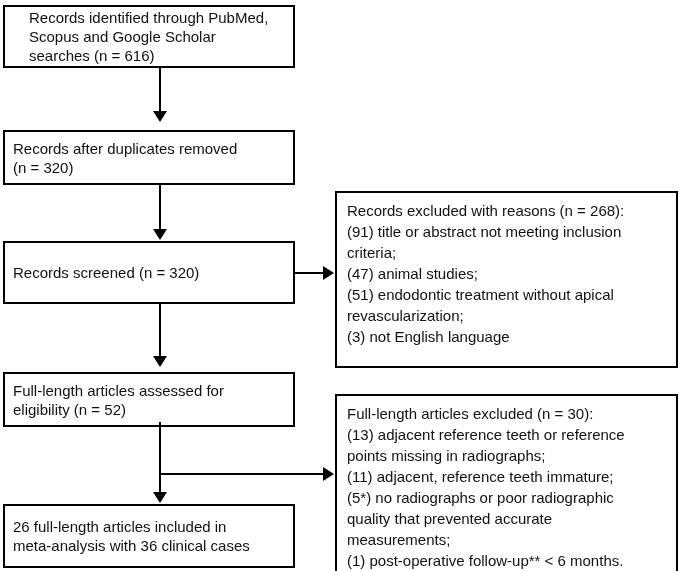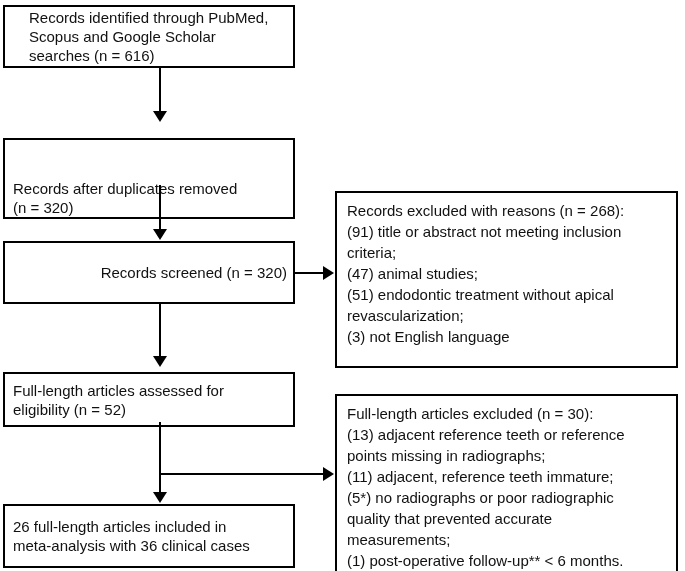--- a/index.html
+++ b/index.html
@@ -45,22 +45,22 @@
     border-top: 11px solid #000000;
   }
   .head-right {
     position: absolute; width: 0; height: 0;
     border-top: 7px solid transparent;
     border-bottom: 7px solid transparent;
     border-left: 11px solid #000000;
   }
   
   #box1 { left: 3px;   top: 5px;   width: 292px; height: 63px; padding-left: 16px; }
-  #box2 { left: 3px;   top: 138px; width: 292px; height: 81px; justify-content: flex-end; }
-  #box3 { left: 3px;   top: 241px; width: 292px; height: 63px; align-items: flex-end; }
+  #box2 { left: 3px;   top: 130px; width: 292px; height: 55px; }
+  #box3 { left: 3px;   top: 241px; width: 292px; height: 63px; }
   #box4 { left: 3px;   top: 372px; width: 292px; height: 55px; justify-content: center; }
   #box5 { left: 3px;   top: 504px; width: 292px; height: 64px; }
   #rbox1 { left: 335px; top: 191px; width: 343px; height: 177px; }
   #rbox2 { left: 335px; top: 394px; width: 343px; height: 213px; }
 
   #v1-line { left: 159px; top: 68px;  width: 2px; height: 44px; }
   #v1-head { left: 153px; top: 111px; }
   #v2-line { left: 159px; top: 185px; width: 2px; height: 44px; }
   #v2-head { left: 153px; top: 229px; }
   #v3-line { left: 159px; top: 304px; width: 2px; height: 53px; }

